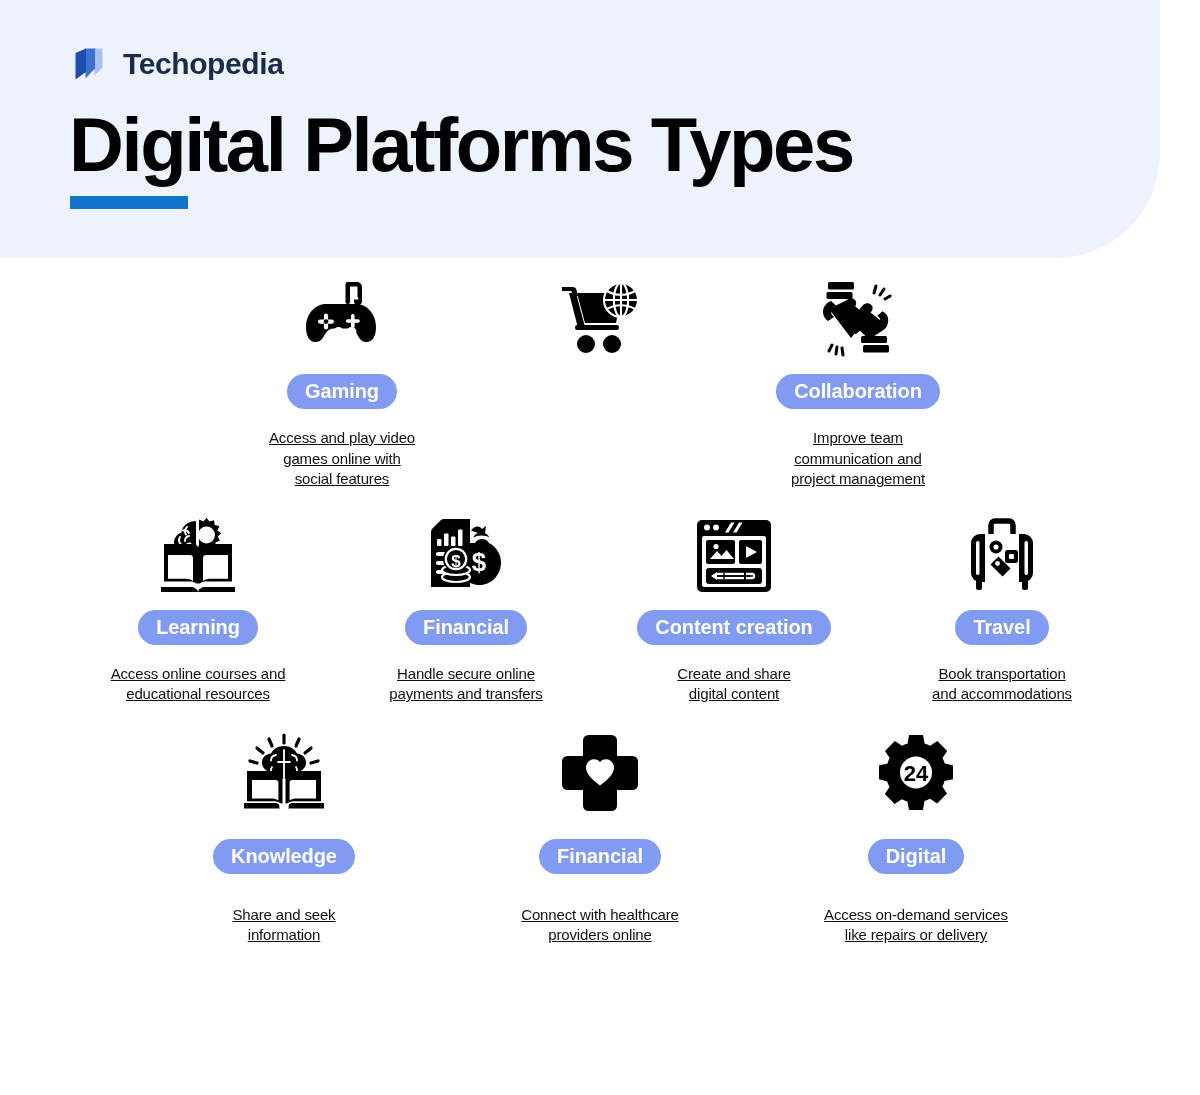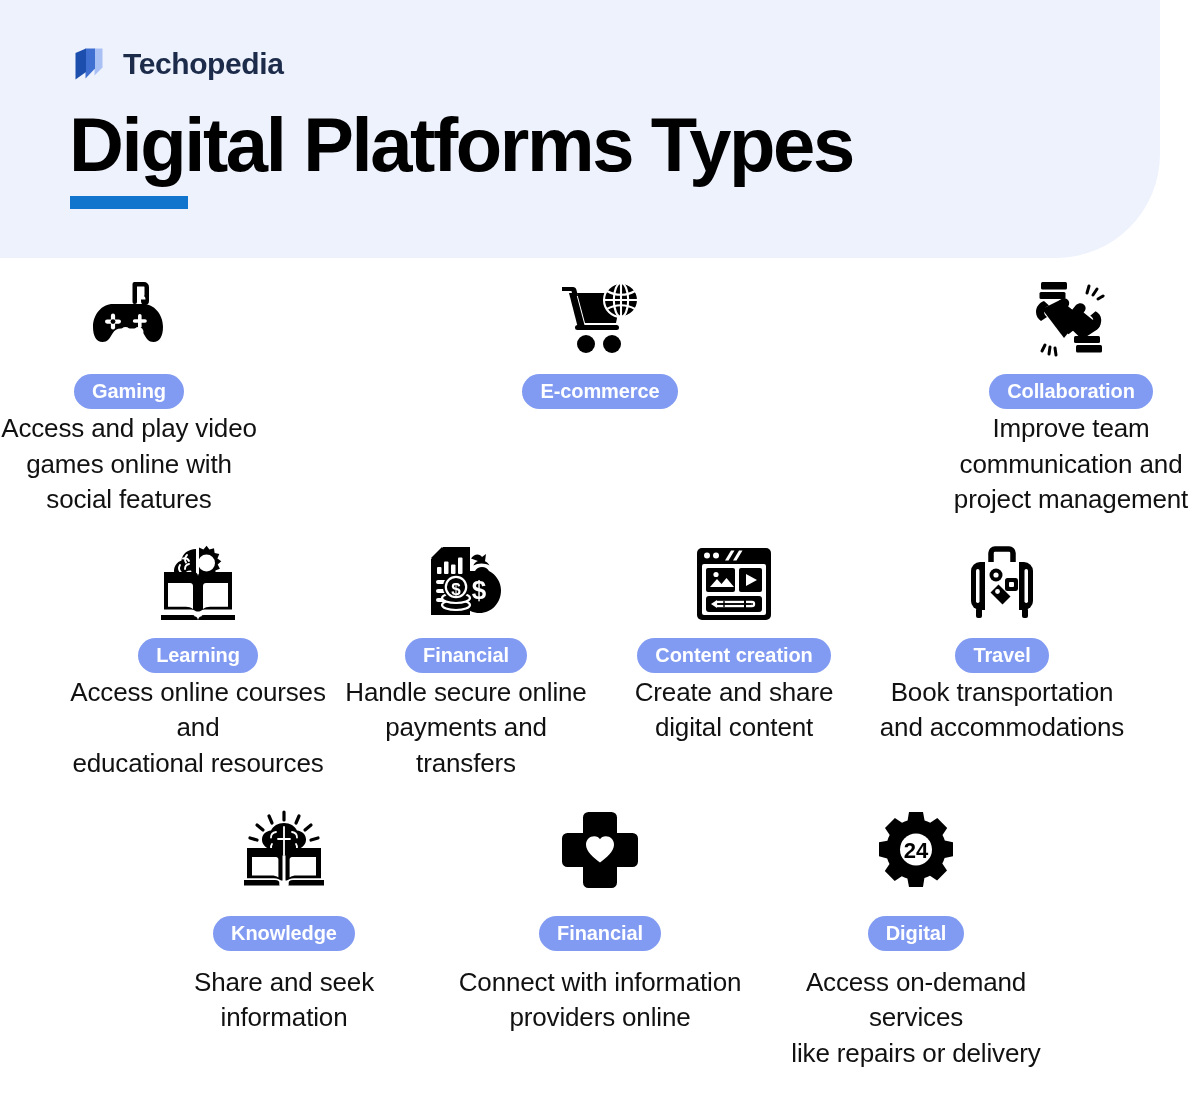--- a/index.html
+++ b/index.html
@@ -73,21 +73,21 @@
     position: absolute;
     left: 0;
     top: 258px;
     width: 1200px;
   }
   .row {
     display: flex;
     justify-content: center;
     align-items: flex-start;
   }
-  .row-1 { padding-top: 16px; justify-content: space-between; }
+  .row-1 { padding-top: 16px; }
   .row-2 { padding-top: 20px; }
   .row-3 { padding-top: 22px; }
 
   .cell {
     display: flex;
     flex-direction: column;
     align-items: center;
     box-sizing: border-box;
   }
   .row-1 .cell { width: 258px; }
@@ -109,27 +109,28 @@
     font-size: 20px;
     font-weight: bold;
     padding: 7px 18px 8px 18px;
     border-radius: 999px;
     line-height: 1;
     white-space: nowrap;
     letter-spacing: -0.1px;
   }
 
   .desc {
-    margin-top: 2px;
-    font-size: 26px;
+    margin-top: 19px;
+    font-size: 15px;
     line-height: 1.37;
     color: #111111;
     text-align: center;
     letter-spacing: -0.15px;
     white-space: pre-line;
+    text-decoration: underline;
   }
 </style>
 </head>
 <body>
 
 <div class="header">
 
   <div class="brand">
     <span class="brand-mark-wrap">
       <svg class="brand-mark" viewBox="0 0 40 40" xmlns="http://www.w3.org/2000/svg">
@@ -190,21 +191,20 @@
           <g stroke="#fff" stroke-width="2.1" fill="none">
             <circle cx="63" cy="19" r="17"></circle>
             <ellipse cx="63" cy="19" rx="7.2" ry="17"></ellipse>
             <line x1="46" y1="19" x2="80" y2="19"></line>
             <line x1="63" y1="2" x2="63" y2="36"></line>
             <path d="M49 10c4 2.4 9 3.8 14 3.8S73 12.4 77 10"></path>
             <path d="M49 28c4-2.4 9-3.8 14-3.8S73 25.6 77 28"></path>
           </g>
         </svg>
       </div>
-      <div class="badge">E-commerce</div>
     </div>
 
     <div class="cell">
       <div class="icon-wrap">
         <svg width="86" height="82" viewBox="0 0 86 82" xmlns="http://www.w3.org/2000/svg">
           <g fill="#000">
             <rect x="13" y="3" width="26" height="7.5" rx="1.5"></rect>
             <rect x="11.5" y="13" width="26" height="7" rx="1.5"></rect>
             <path d="M16 22c-5 2-8 6-8 11 0 4 2 7 5 9l6-4c-2-1.5-3-3.5-3-5.5 0-3 2-5 5-6z"></path>
             <path d="M14 30l18-9 21 17-17 21z"></path>
@@ -416,21 +416,21 @@
     </div>
 
     <div class="cell">
       <div class="icon-wrap">
         <svg width="80" height="80" viewBox="0 0 80 80" xmlns="http://www.w3.org/2000/svg">
           <path d="M28.5 2h23a5.5 5.5 0 0 1 5.5 5.5V23h15.5A5.5 5.5 0 0 1 78 28.5v23a5.5 5.5 0 0 1-5.5 5.5H57v15.5A5.5 5.5 0 0 1 51.5 78h-23A5.5 5.5 0 0 1 23 72.5V57H7.5A5.5 5.5 0 0 1 2 51.5v-23A5.5 5.5 0 0 1 7.5 23H23V7.5A5.5 5.5 0 0 1 28.5 2z" fill="#000"></path>
           <path d="M40 52.5c-6-4.5-14-10.8-14-17.8 0-5 3.8-8.4 8.2-8.4 2.6 0 4.7 1.2 5.8 2.9 1.1-1.7 3.2-2.9 5.8-2.9 4.4 0 8.2 3.4 8.2 8.4 0 7-8 13.3-14 17.8z" fill="#fff"></path>
         </svg>
       </div>
       <div class="badge">Financial</div>
-      <div class="desc">Connect with information
+      <div class="desc">Connect with healthcare
 providers online</div>
     </div>
 
     <div class="cell">
       <div class="icon-wrap">
         <svg width="80" height="80" viewBox="0 0 80 80" xmlns="http://www.w3.org/2000/svg">
           <path d="M33 2h14l1.6 8.4a30 30 0 0 1 5.6 2.3l7.1-4.7 9.9 9.9-4.7 7.1a30 30 0 0 1 2.3 5.6L77 32.3v14l-8.4 1.6a30 30 0 0 1-2.3 5.6l4.7 7.1-9.9 9.9-7.1-4.7a30 30 0 0 1-5.6 2.3L47 77H33l-1.6-8.4a30 30 0 0 1-5.6-2.3l-7.1 4.7-9.9-9.9 4.7-7.1a30 30 0 0 1-2.3-5.6L3 46.3v-14l8.4-1.6a30 30 0 0 1 2.3-5.6L9 17.9l9.9-9.9 7.1 4.7a30 30 0 0 1 5.6-2.3z" fill="#000"></path>
           <circle cx="40" cy="39.5" r="16" fill="#fff"></circle>
           <text x="40" y="48" font-family="'Liberation Sans',sans-serif" font-size="22" font-weight="bold" fill="#000" text-anchor="middle">24</text>
         </svg>

